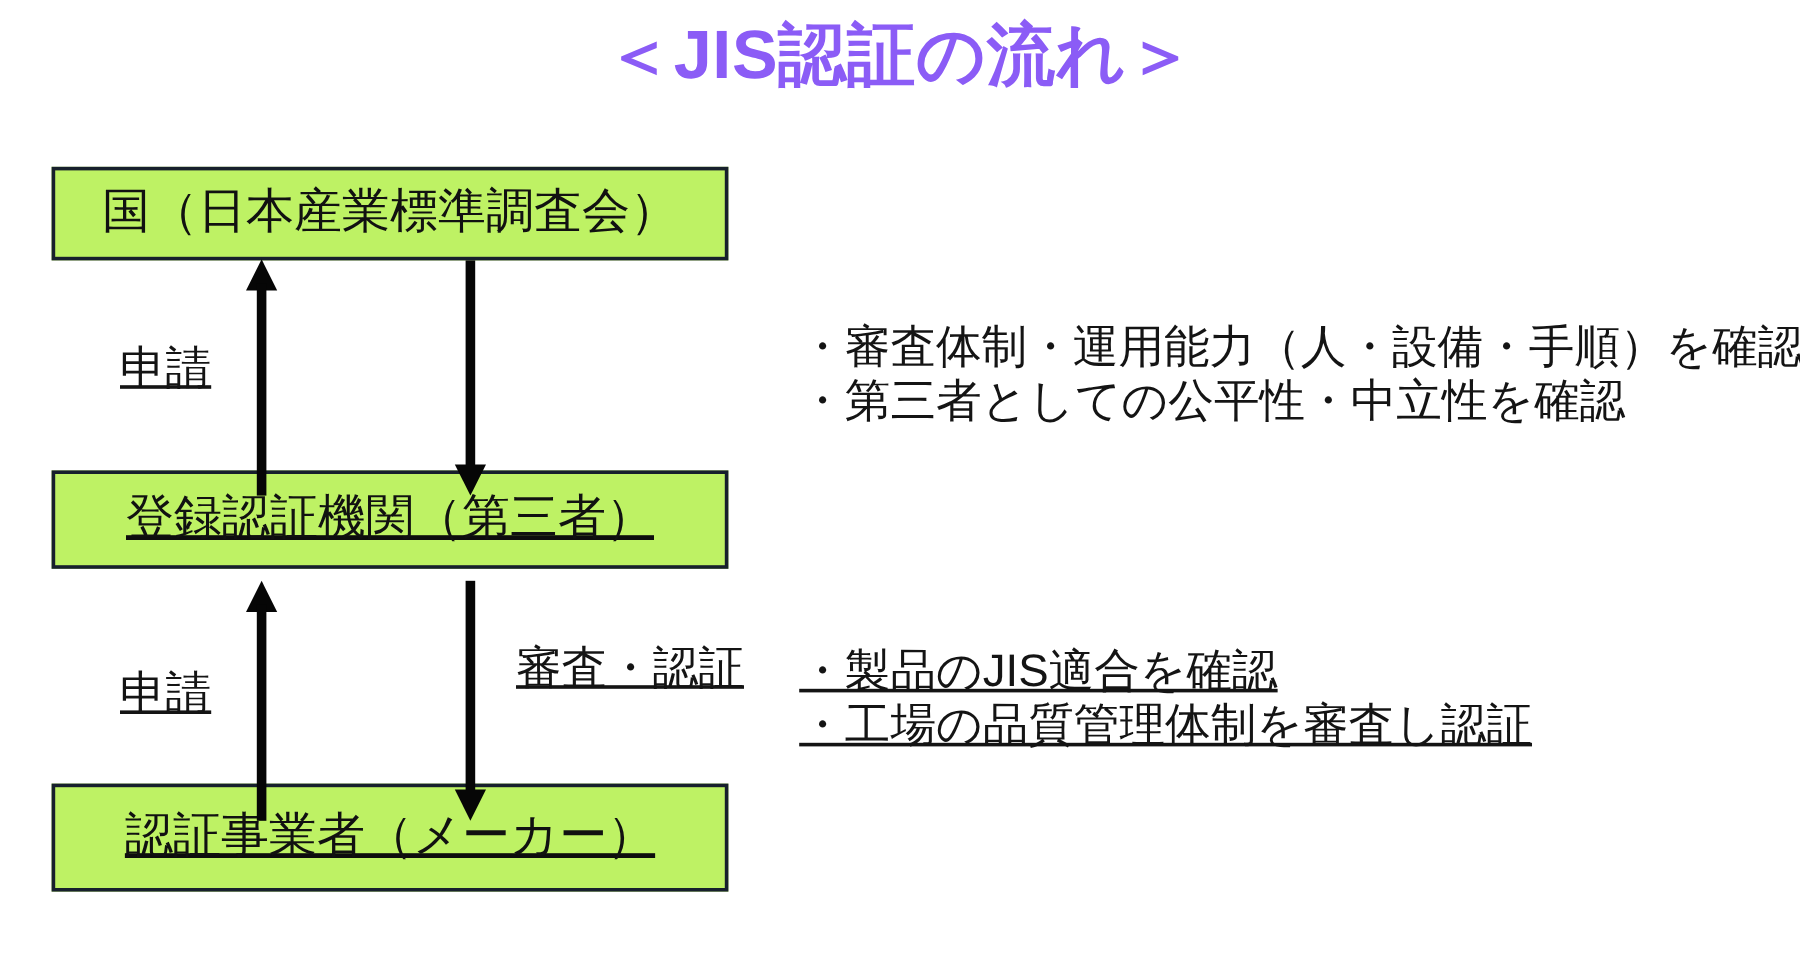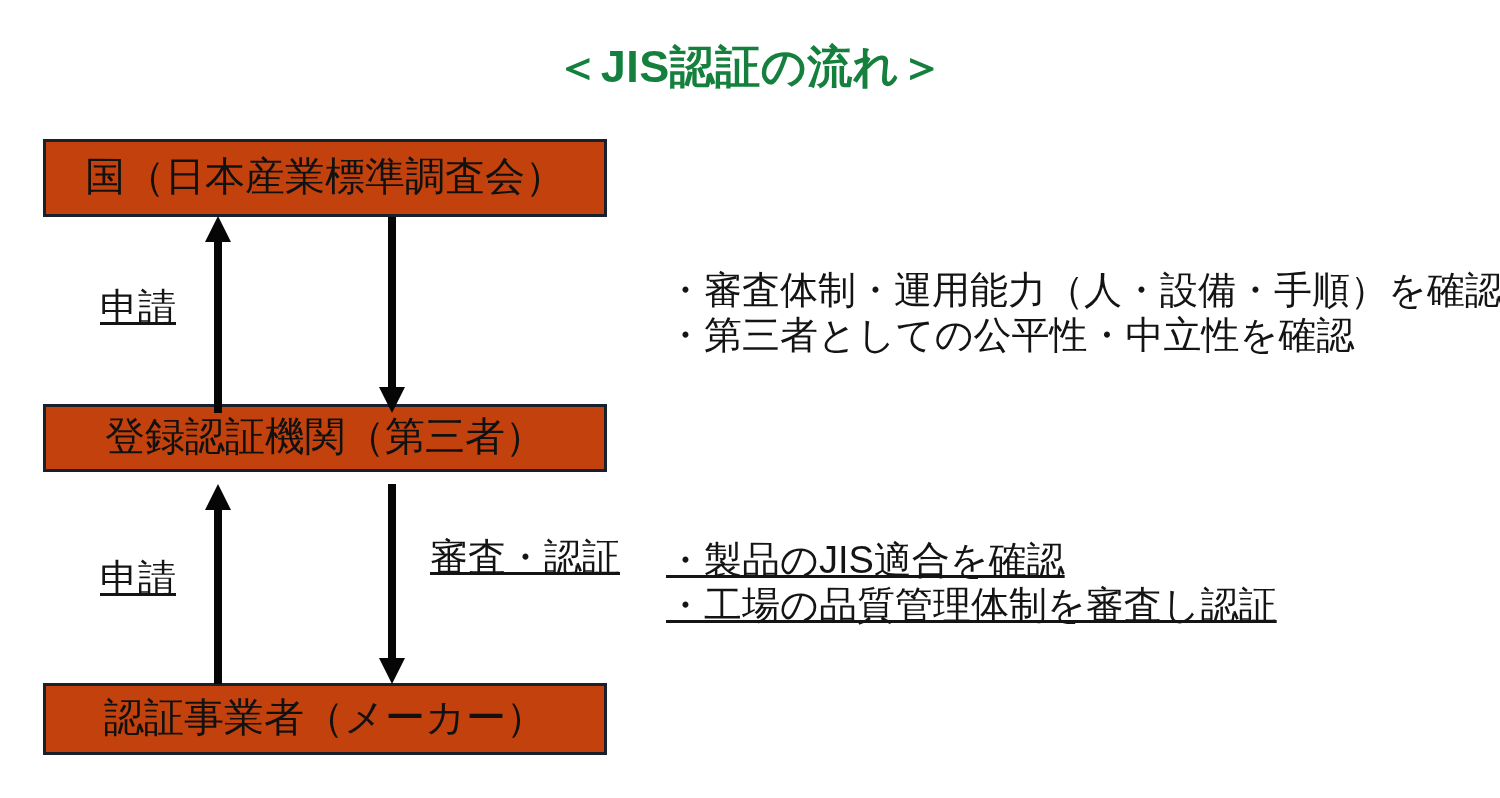--- a/index.html
+++ b/index.html
@@ -16,53 +16,53 @@
     width: 1500px;
     height: 798px;
     background: #ffffff;
     overflow: hidden;
   }
 
   
   .title {
     position: absolute;
     left: 0;
-    top: 37px;
+    top: 8px;
     width: 1500px;
     text-align: center;
-    font-size: 45px;
+    font-size: 57px;
     font-weight: bold;
     letter-spacing: 0.5px;
-    color: #15803d;
+    color: #8b5cf6;
     white-space: nowrap;
   }
 
   
   .node-box {
     position: absolute;
     left: 43px;
     width: 564px;
     border: 3px solid #17202c;
-    background: #c2410c;
+    background: #bef264;
     box-sizing: border-box;
     display: flex;
     align-items: center;
     justify-content: center;
   }
   .node-box .node-label {
     font-size: 40px;
     line-height: 1.05;
     color: #111111;
     white-space: nowrap;
     letter-spacing: 0px;
     transform: translateY(-2px);
   }
   #box-state   { top: 139px; height: 78px; }
-  #box-body    { top: 404px; height: 68px; }
-  #box-maker   { top: 683px; height: 72px; }
+  #box-body    { top: 392px; height: 82px; text-decoration: underline; }
+  #box-maker   { top: 653px; height: 90px; text-decoration: underline; }
 
   
   .arrow {
     position: absolute;
     width: 26px;
   }
   .arrow .shaft {
     position: absolute;
     left: 9px;
     width: 8px;

